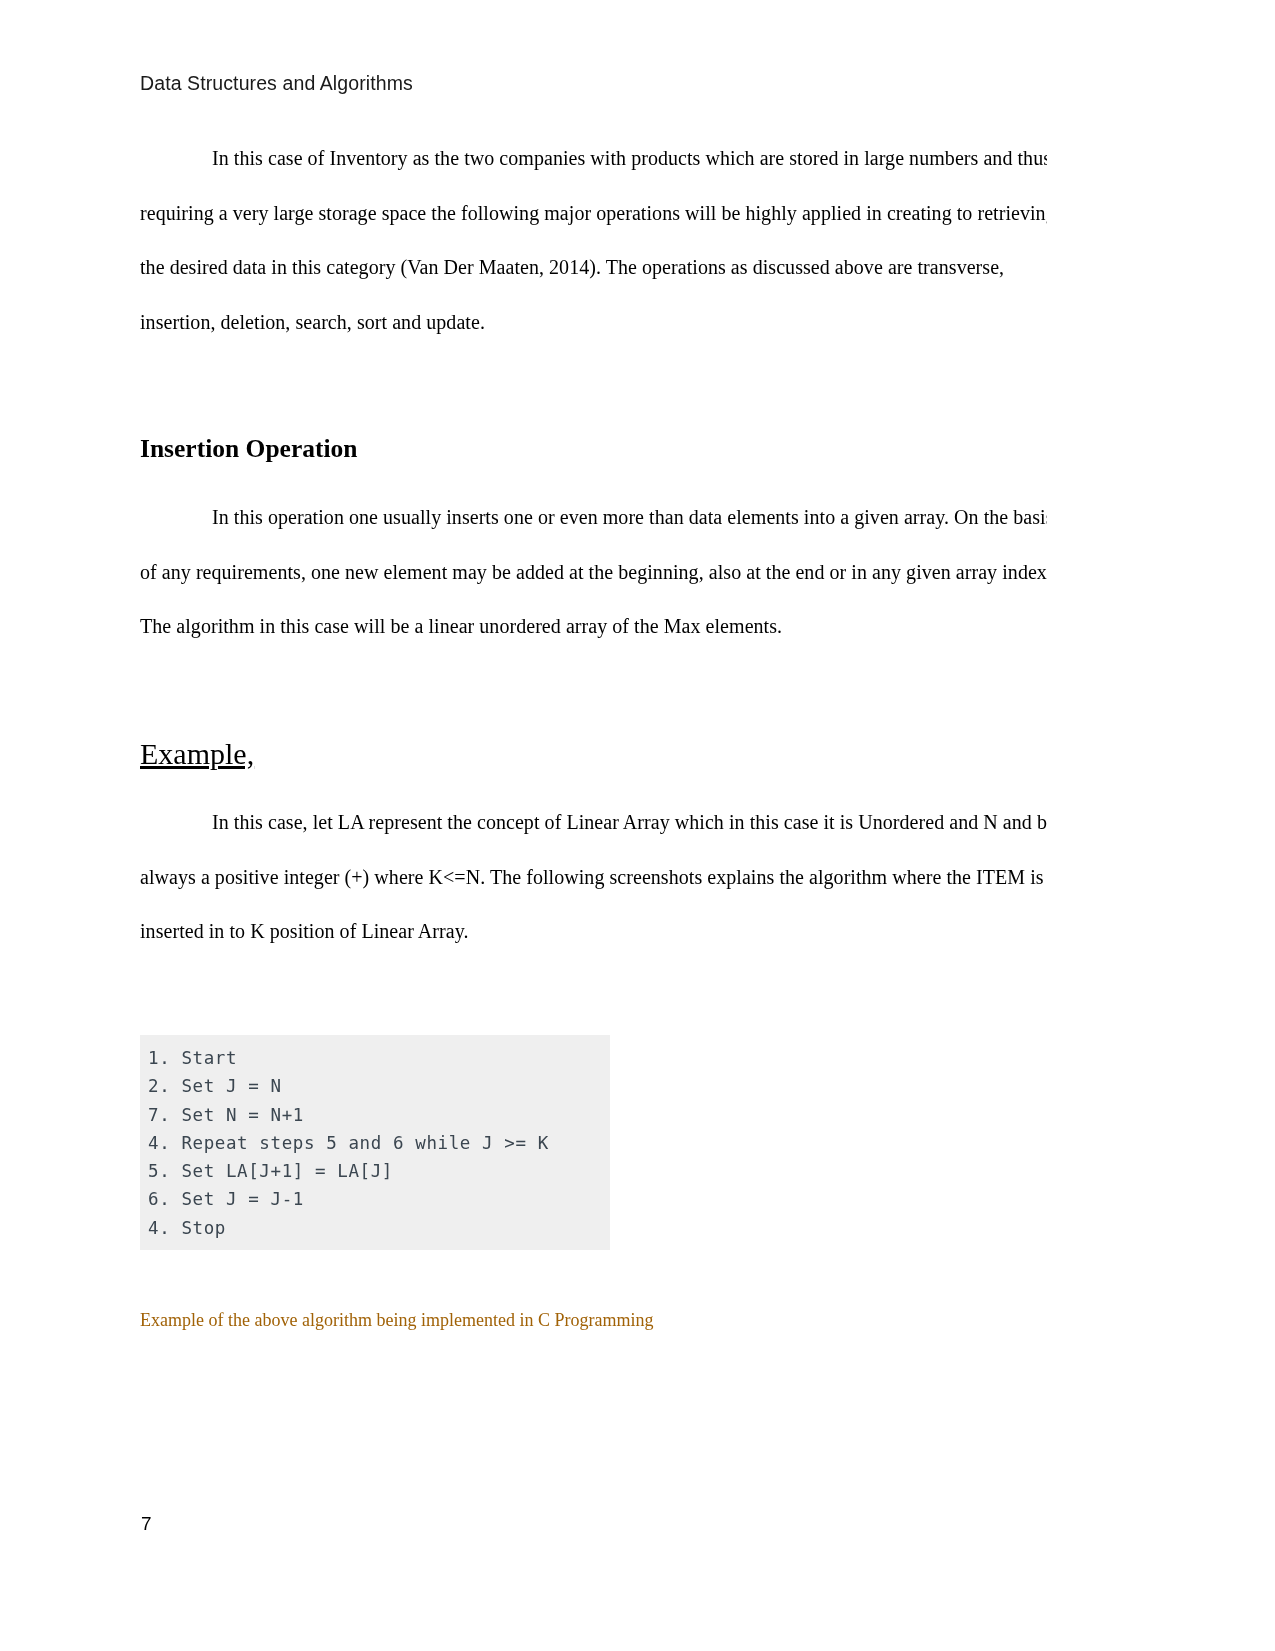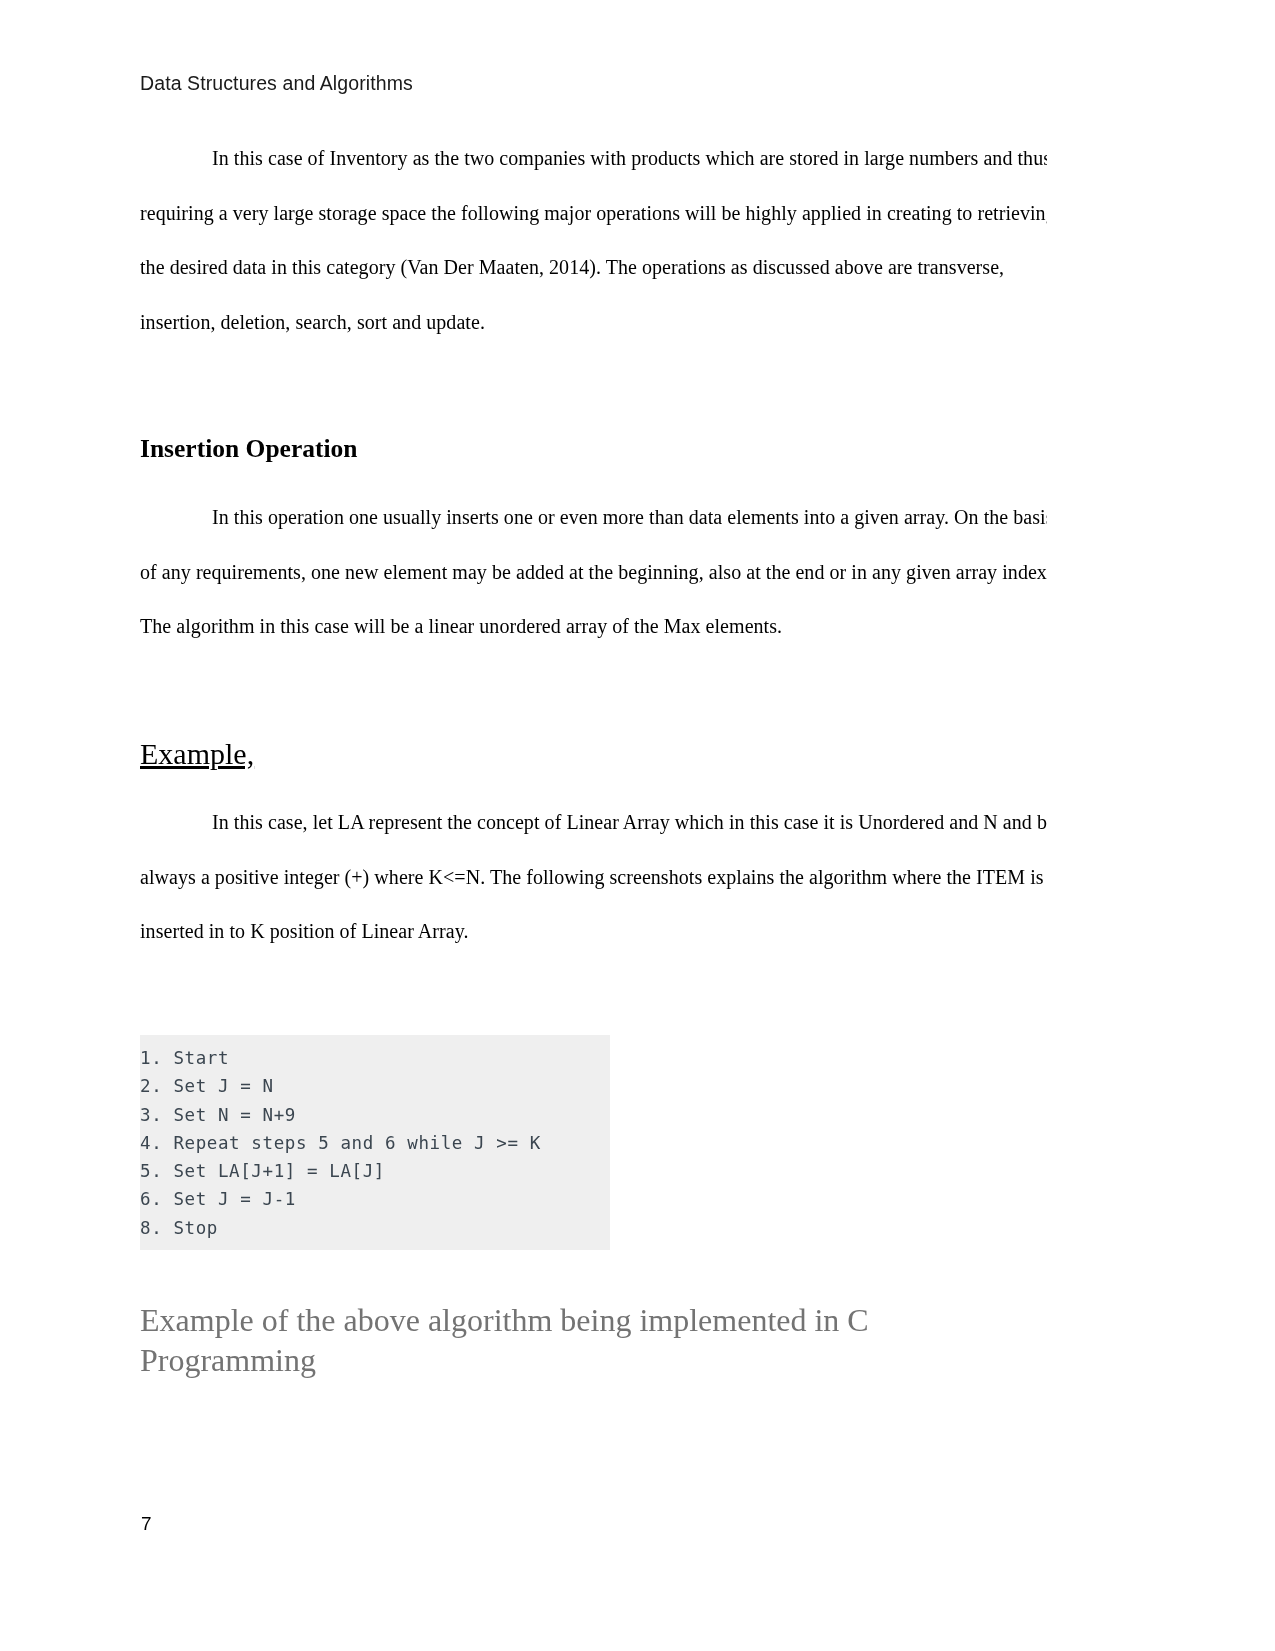--- a/index.html
+++ b/index.html
@@ -86,30 +86,31 @@
     padding: 9px 0 8px 0;
     box-sizing: border-box;
   }
 
   .code-line {
     font-family: "DejaVu Sans Mono", "Liberation Mono", monospace;
     font-size: 17.5px;
     line-height: 28.3px;
     color: #3b4650;
     white-space: pre;
+    padding-left: 8px;
     letter-spacing: 0.6px;
   }
 
   
   .caption {
     position: absolute;
     left: 140px;
-    font-size: 32px;
+    font-size: 18px;
     line-height: 40px;
-    color: #737373;
+    color: #a16207;
   }
 
   
   .page-number {
     position: absolute;
     left: 141px;
     top: 1513px;
     font-family: "Liberation Sans", "DejaVu Sans", sans-serif;
     font-size: 19px;
     color: #000000;
@@ -134,24 +135,24 @@
 
   <div class="example-label" style="top:727px;">Example,</div>
 
   <div class="body-block" style="top:795px;">
     <p class="para indented">In this case, let LA represent the concept of Linear Array which in this case it is Unordered and N and be always a positive integer (+) where K&lt;=N. The following screenshots explains the algorithm where the ITEM is inserted in to K position of Linear Array.</p>
   </div>
 
   <div class="code-block">
     <div class="code-line">1. Start</div>
     <div class="code-line">2. Set J = N</div>
-    <div class="code-line">3. Set N = N+9</div>
+    <div class="code-line">7. Set N = N+1</div>
     <div class="code-line">4. Repeat steps 5 and 6 while J &gt;= K</div>
     <div class="code-line">5. Set LA[J+1] = LA[J]</div>
     <div class="code-line">6. Set J = J-1</div>
-    <div class="code-line">8. Stop</div>
+    <div class="code-line">4. Stop</div>
   </div>
 
   <div class="caption" style="top:1300px;">Example of the above algorithm being implemented in C Programming</div>
 
   <div class="page-number">7</div>
 
 </div>
 
 </body></html>

